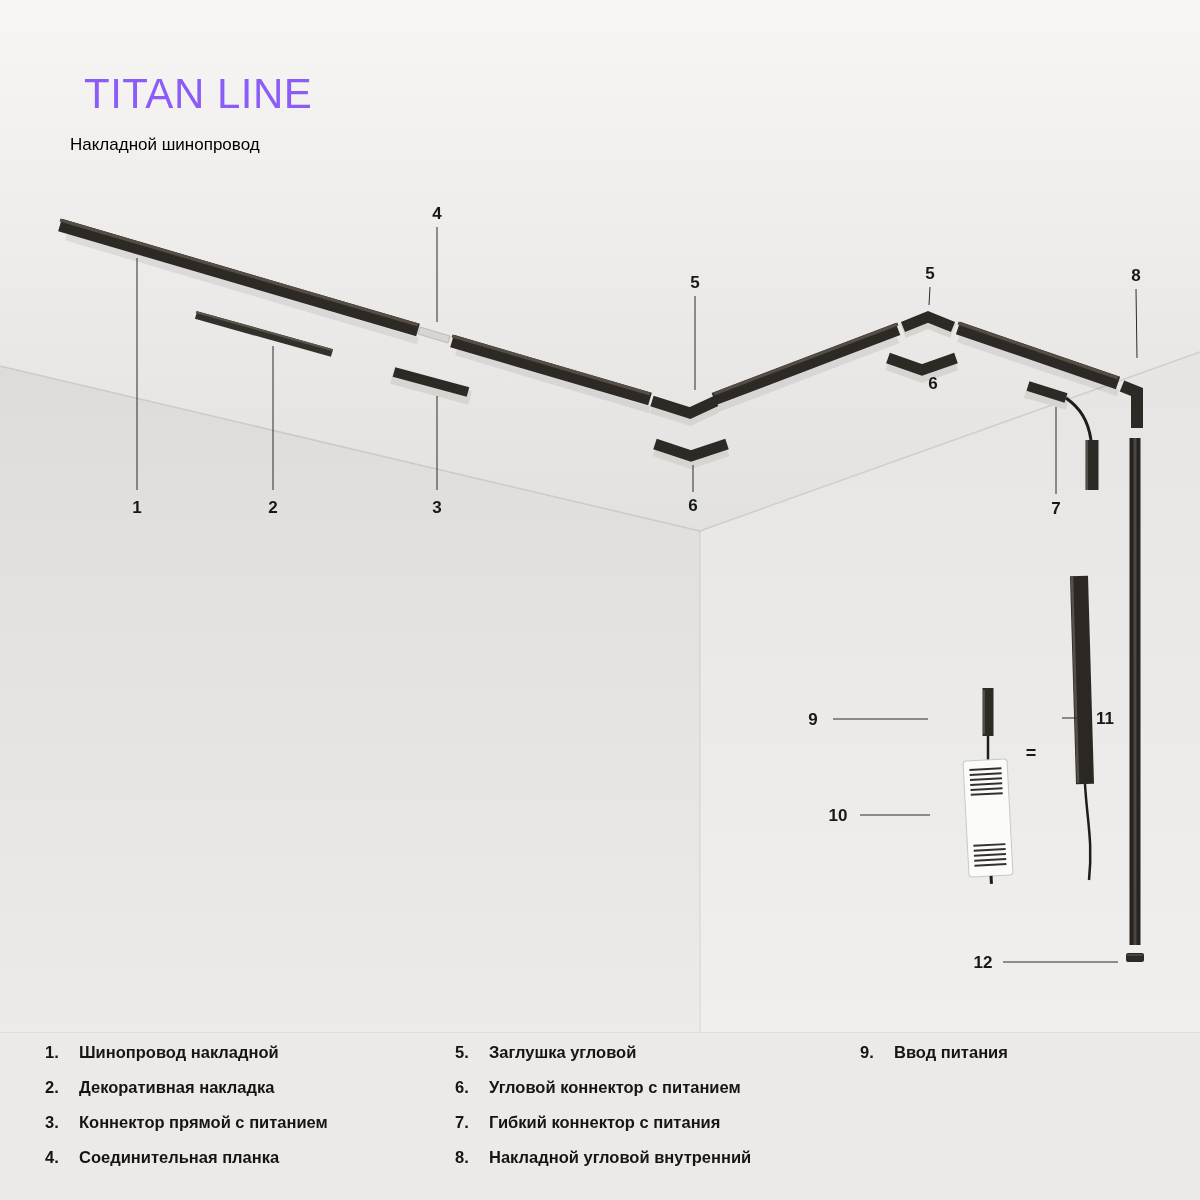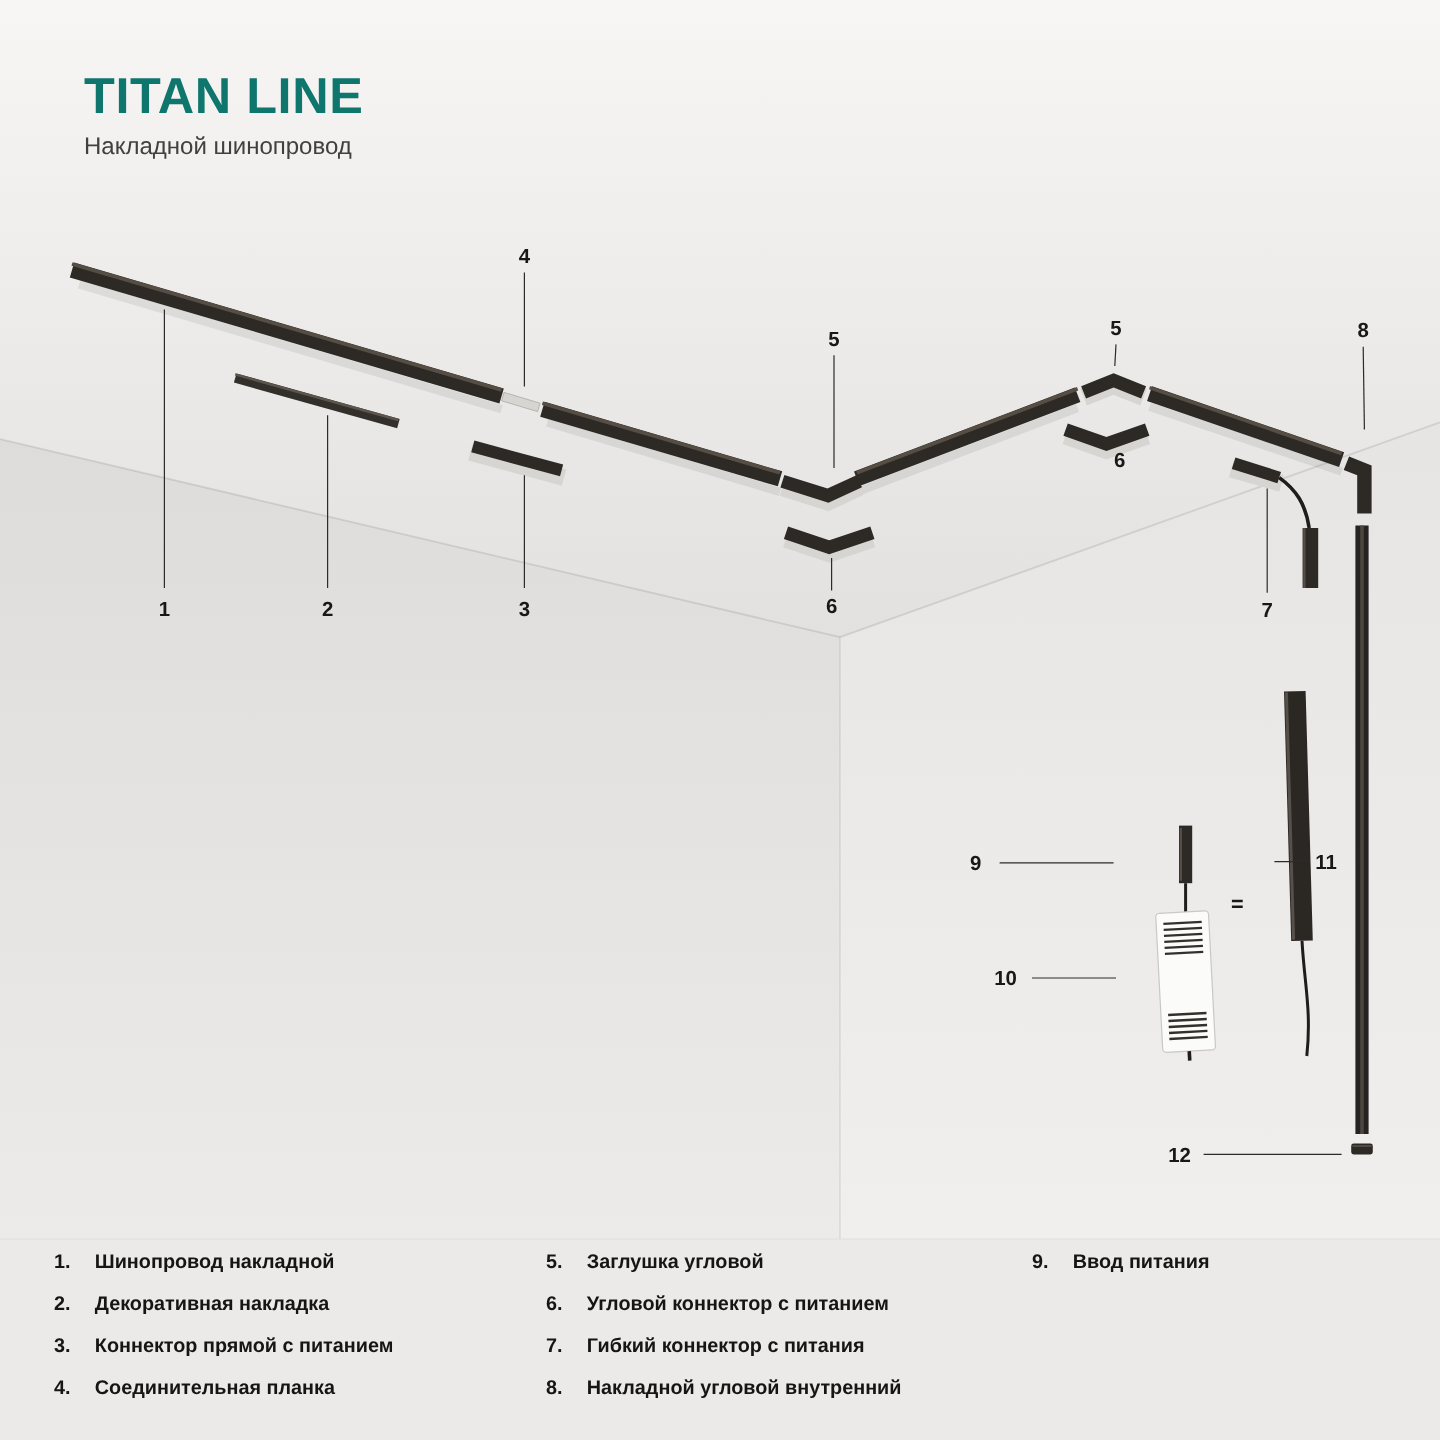--- a/index.html
+++ b/index.html
@@ -8,23 +8,23 @@
     background:#ebeae9;
     font-family:"Liberation Sans",sans-serif;
   }
   .scene{position:absolute;top:0;left:0;}
   svg{font-family:"Liberation Sans",sans-serif;}
   .callout-num{font-size:17px;font-weight:700;fill:#181818;}
   .eq-sign{font-size:18px;font-weight:700;fill:#181818;}
 
   .header{position:absolute;top:56px;left:70px;}
   .header .title{
-    margin:0;font-size:42px;font-weight:700;letter-spacing:.5px;color:#0f766e;
-  }
-  .header .subtitle{margin-top:3px;font-size:20px;line-height:1.5;color:#404040;}
+    margin:14px;font-size:42px;font-weight:400;letter-spacing:.5px;color:#8b5cf6;
+  }
+  .header .subtitle{margin-top:3px;font-size:17px;line-height:1.5;color:#000000;}
 
   .legend{
     position:absolute;top:1032px;left:0;width:1200px;height:168px;
     border-top:1px solid rgba(0,0,0,0.05);
   }
   .legend-col{position:absolute;top:10px;}
   .legend-col.c1{left:45px;}
   .legend-col.c2{left:455px;}
   .legend-col.c3{left:860px;}
   .legend-row{

